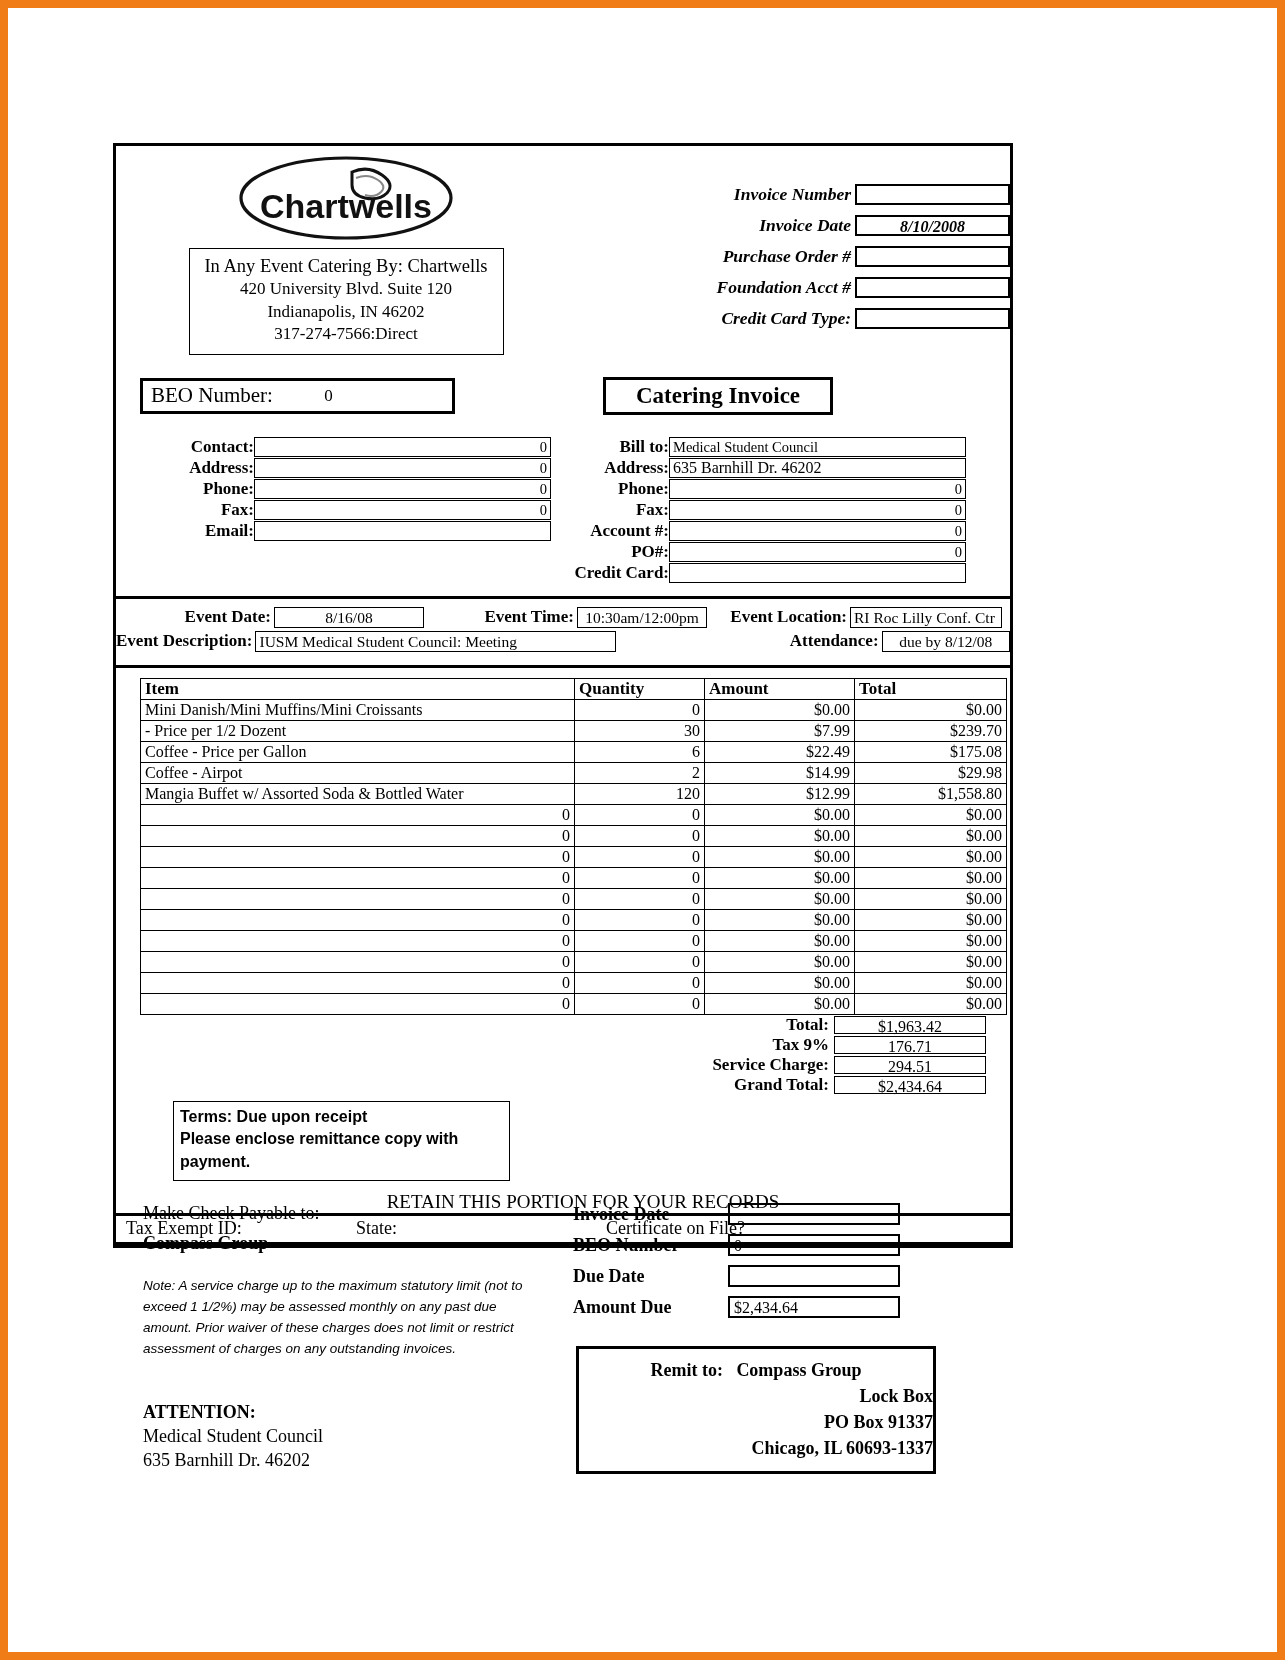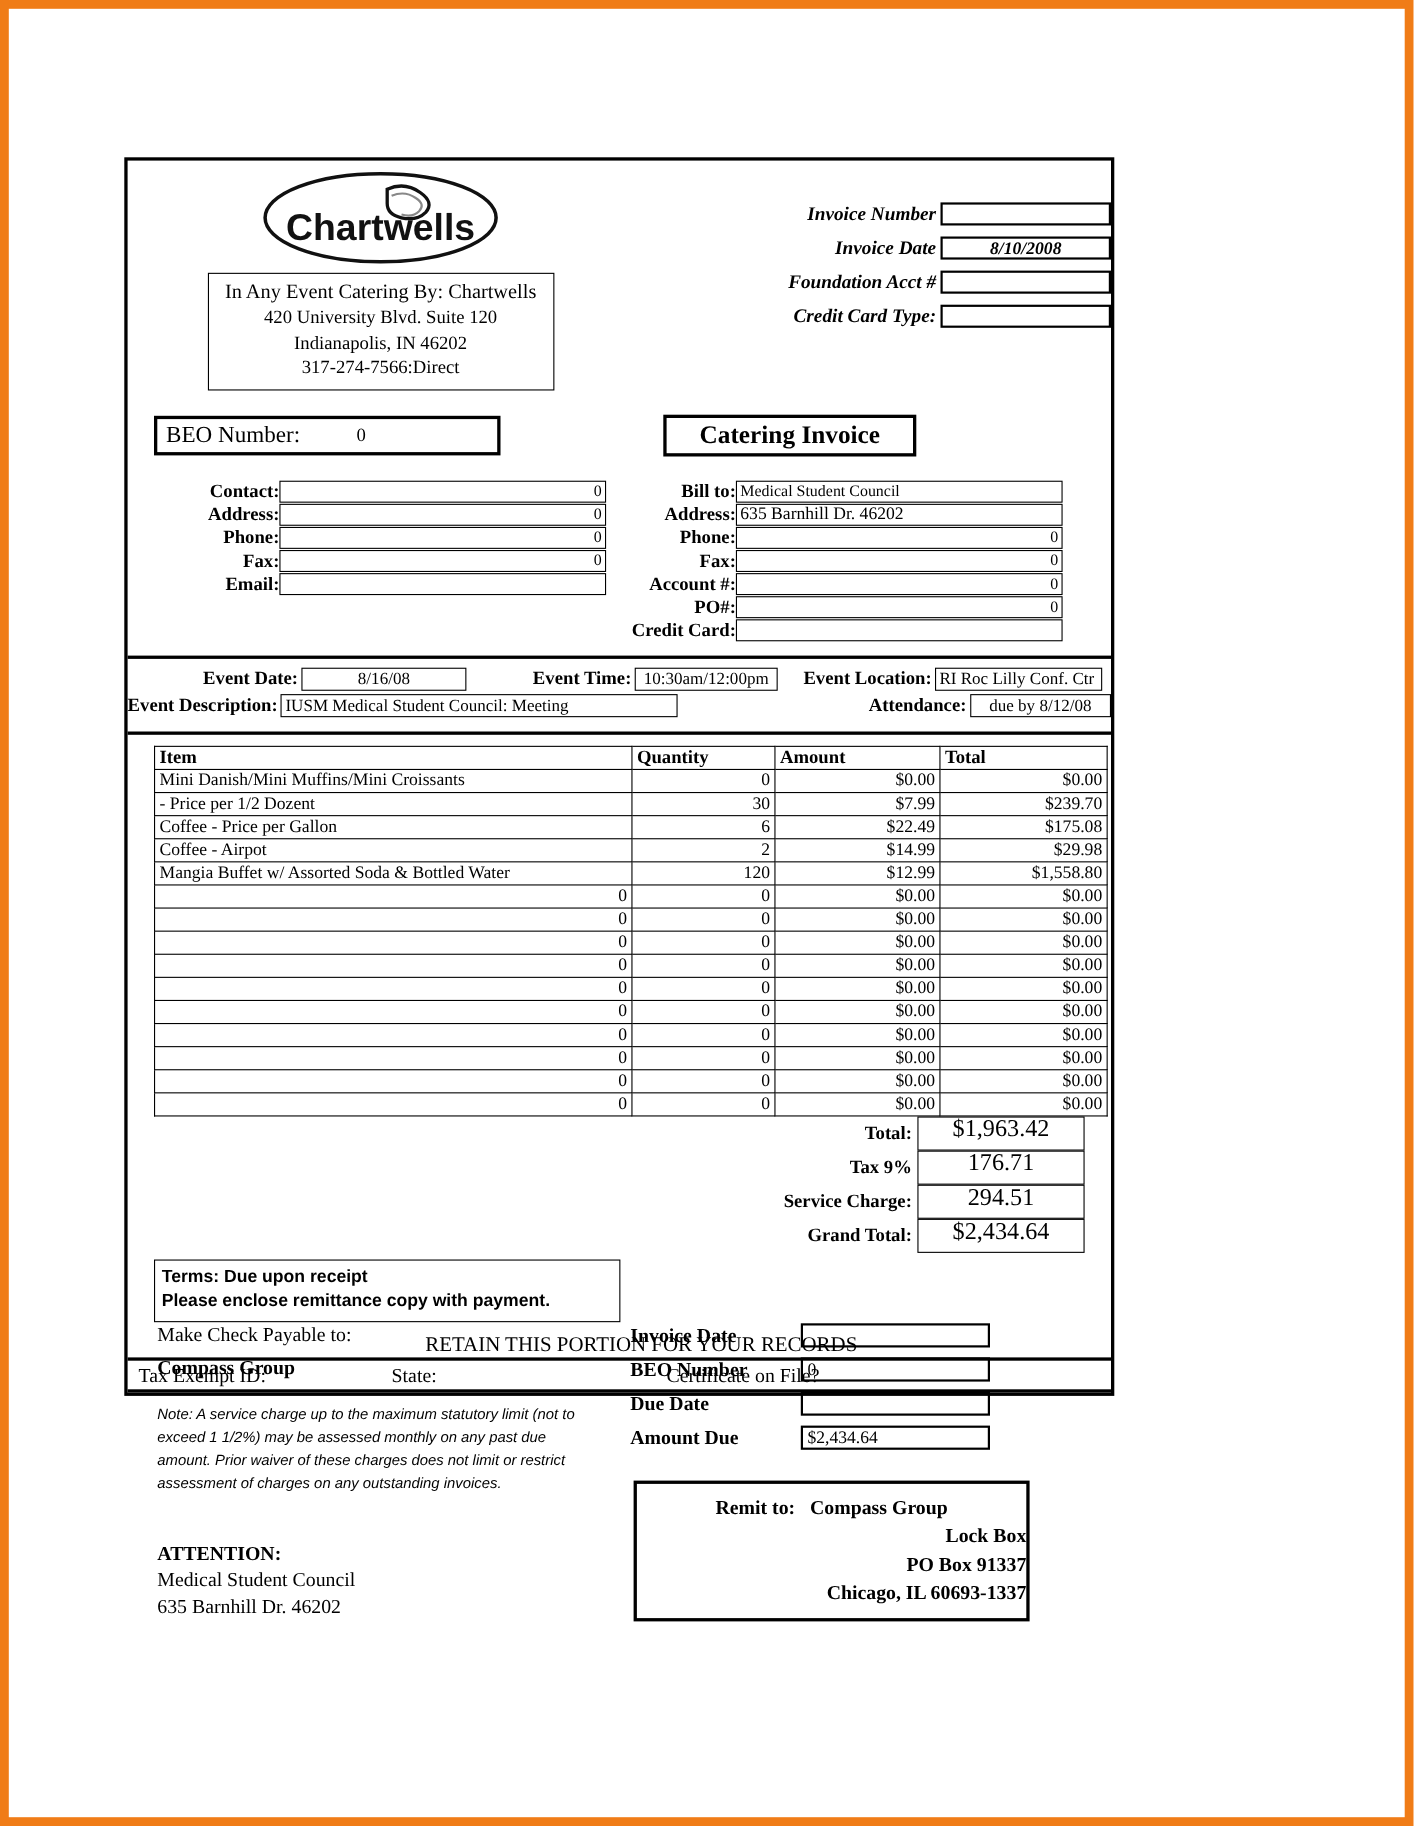--- a/index.html
+++ b/index.html
@@ -105,31 +105,31 @@
   td.tot{text-align:right;font-weight:bold;}
   .col-item{width:434px;}
   .col-qty{width:130px;}
   .col-amt{width:150px;}
   .col-tot{width:152px;}
   
   .tot-row{display:flex;justify-content:flex-end;align-items:center;}
   .tot-lbl{font-weight:bold;font-size:17px;text-align:right;padding-right:5px;width:320px;}
   .tot-val{
     width:152px;box-sizing:border-box;
-    border:1px solid #000;height:31px;
-    font-size:22px;text-align:center;line-height:19px;
+    border:1px solid #000;height:18px;
+    font-size:16px;text-align:center;line-height:19px;
   }
   
   .terms-area{display:flex;padding:0 24px;margin-top:6px;}
   .terms-box{
-    width:424px;box-sizing:border-box;
+    width:337px;box-sizing:border-box;
     border:1px solid #000;
     padding:4px 6px 6px 6px;
     font-family:"Liberation Sans",sans-serif;
-    font-weight:bold;font-size:16px;line-height:1.42;
+    font-weight:bold;font-size:16px;line-height:1.42;margin-left:33px;
   }
   .retain{text-align:center;font-size:19px;margin-top:10px;padding-left:40px;}
   .taxex{
     border-top:3px solid #000;border-bottom:3px solid #000;
     display:flex;align-items:center;height:26px;
     font-size:18px;font-style:italic;
   }
   .taxex span{font-style:normal;}
   
   #footer{
@@ -193,20 +193,24 @@
       </div>
 
       <div class="hdr-right">
         <div class="fld-row">
           <div class="fld-lbl">Invoice Number</div>
           <div class="fld-box w155"></div>
         </div>
         <div class="fld-row">
           <div class="fld-lbl">Invoice Date</div>
           <div class="fld-box w155">8/10/2008</div>
+        </div>
+        <div class="fld-row">
+          <div class="fld-lbl">Purchase Order #</div>
+          <div class="fld-box w155"></div>
         </div>
         <div class="fld-row">
           <div class="fld-lbl">Foundation Acct #</div>
           <div class="fld-box w155"></div>
         </div>
         <div class="fld-row">
           <div class="fld-lbl">Credit Card Type:</div>
           <div class="fld-box w155"></div>
         </div>
       </div>

